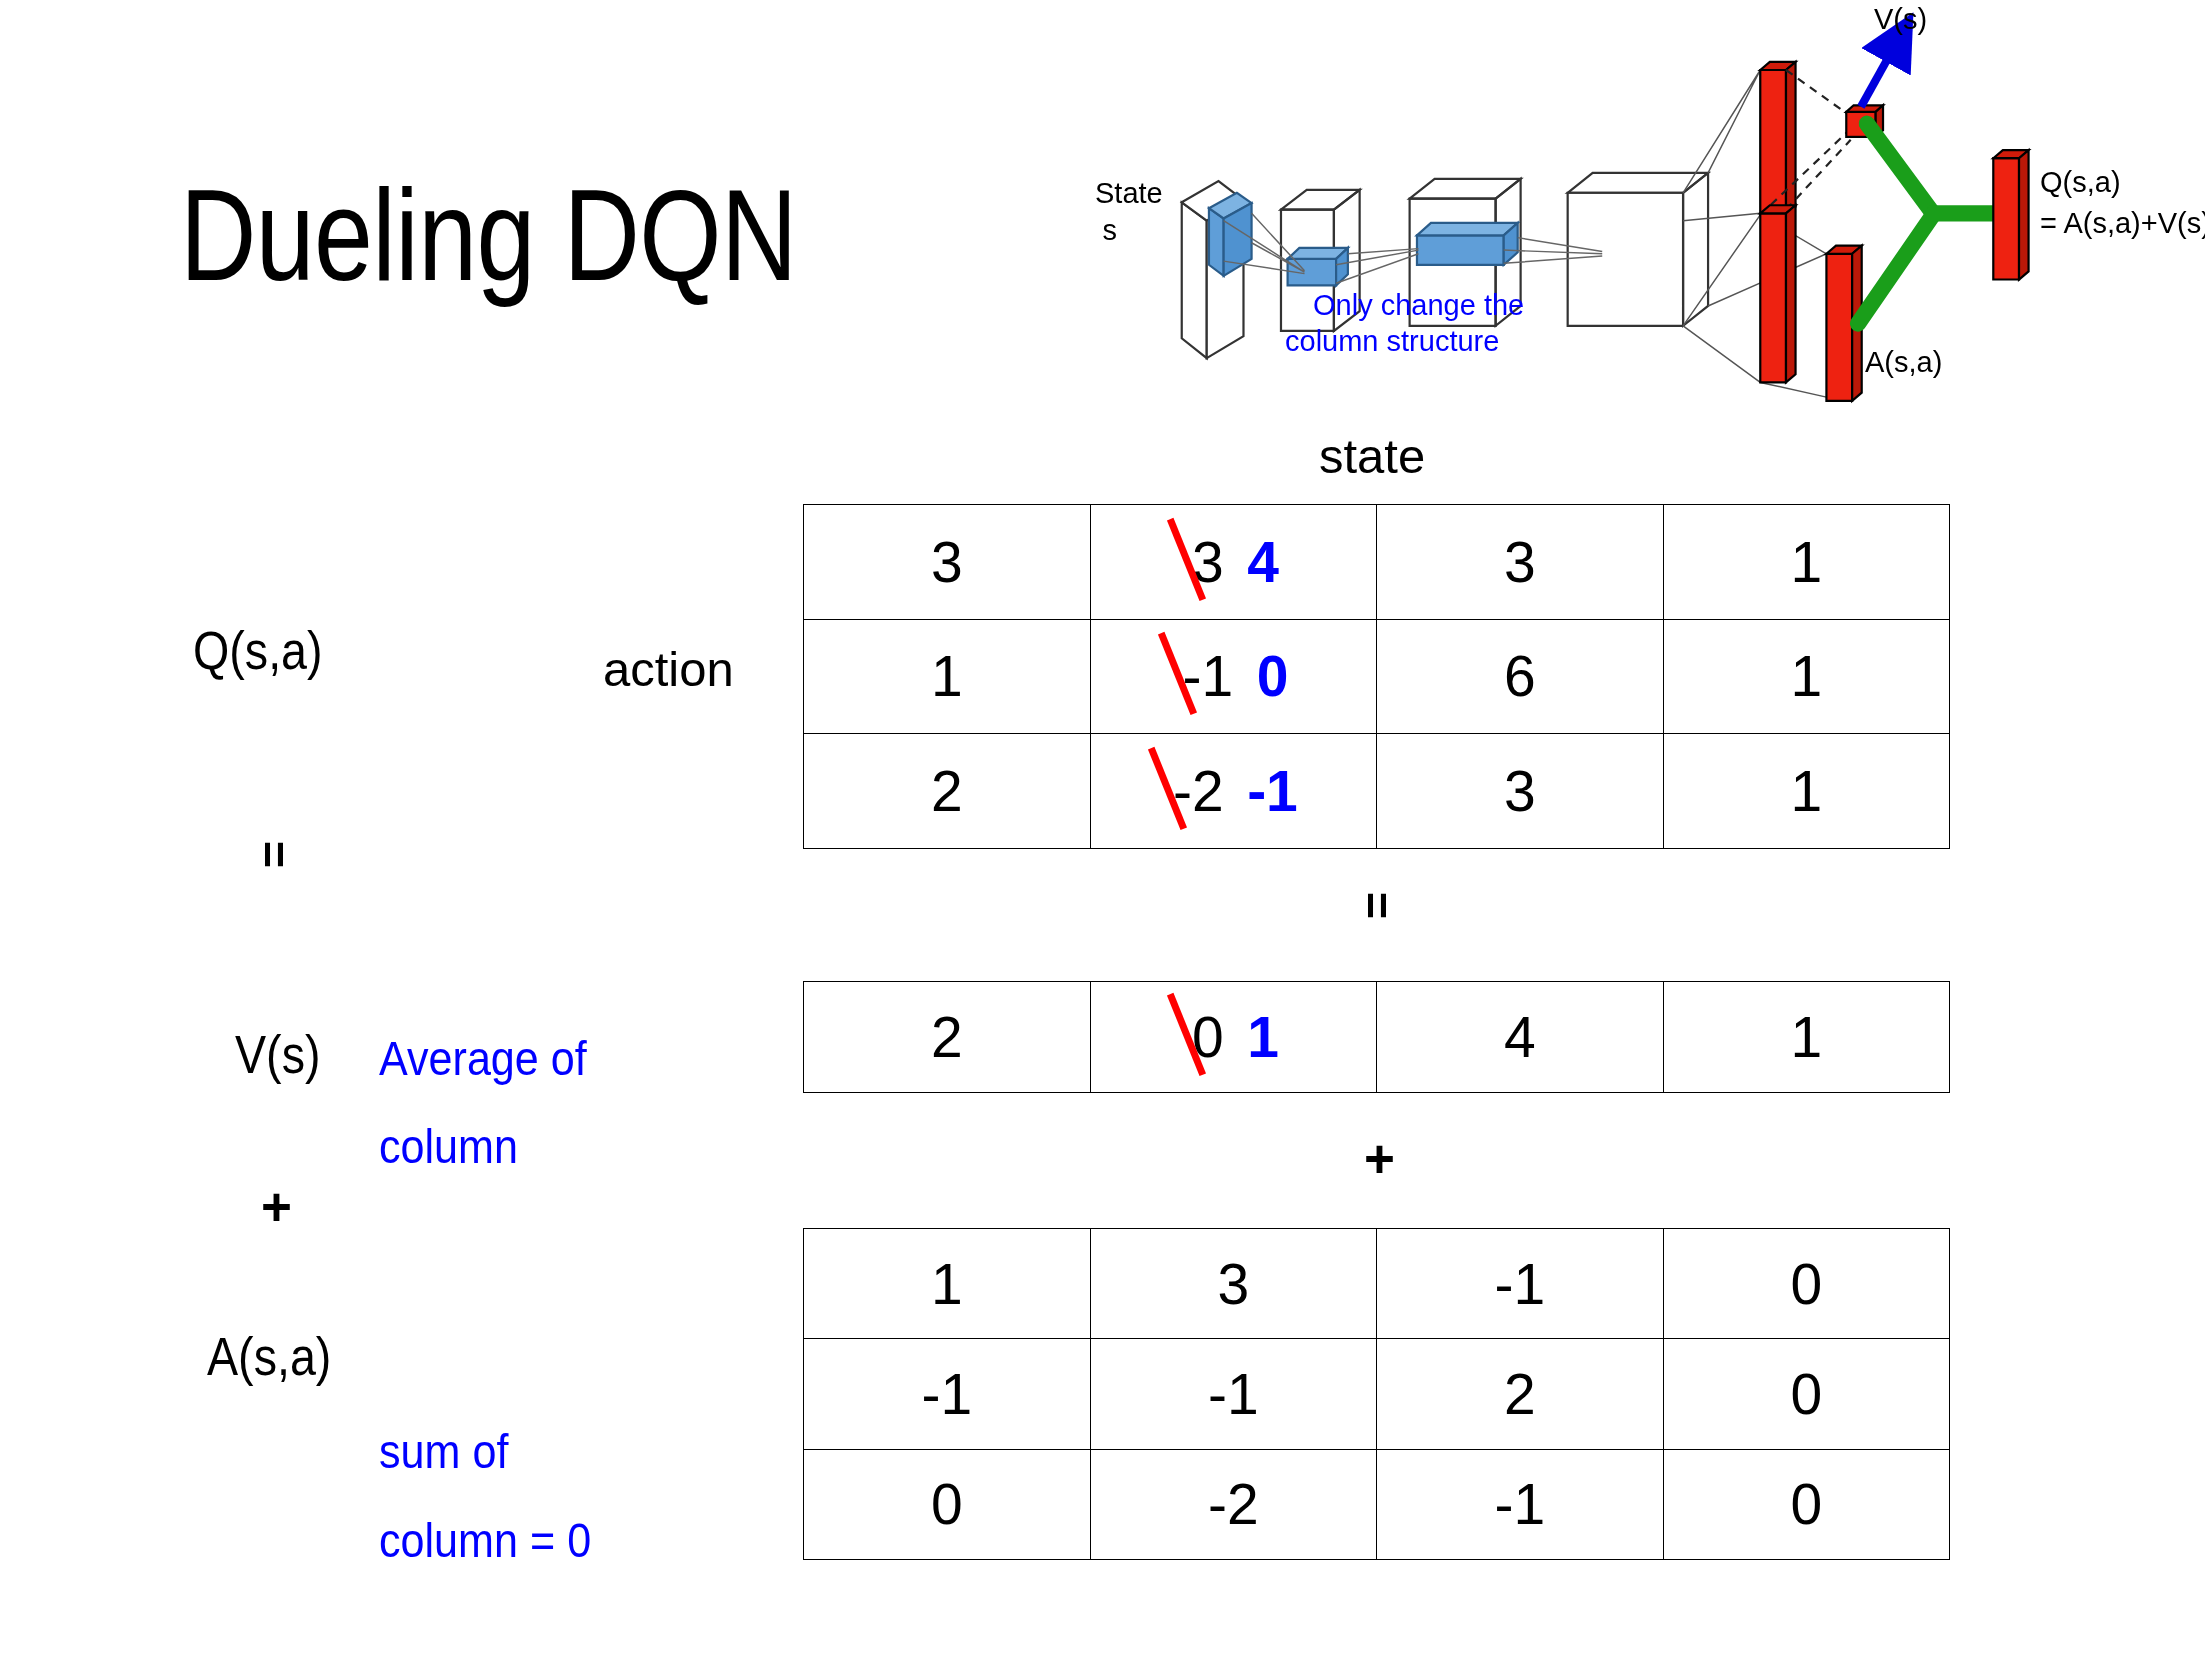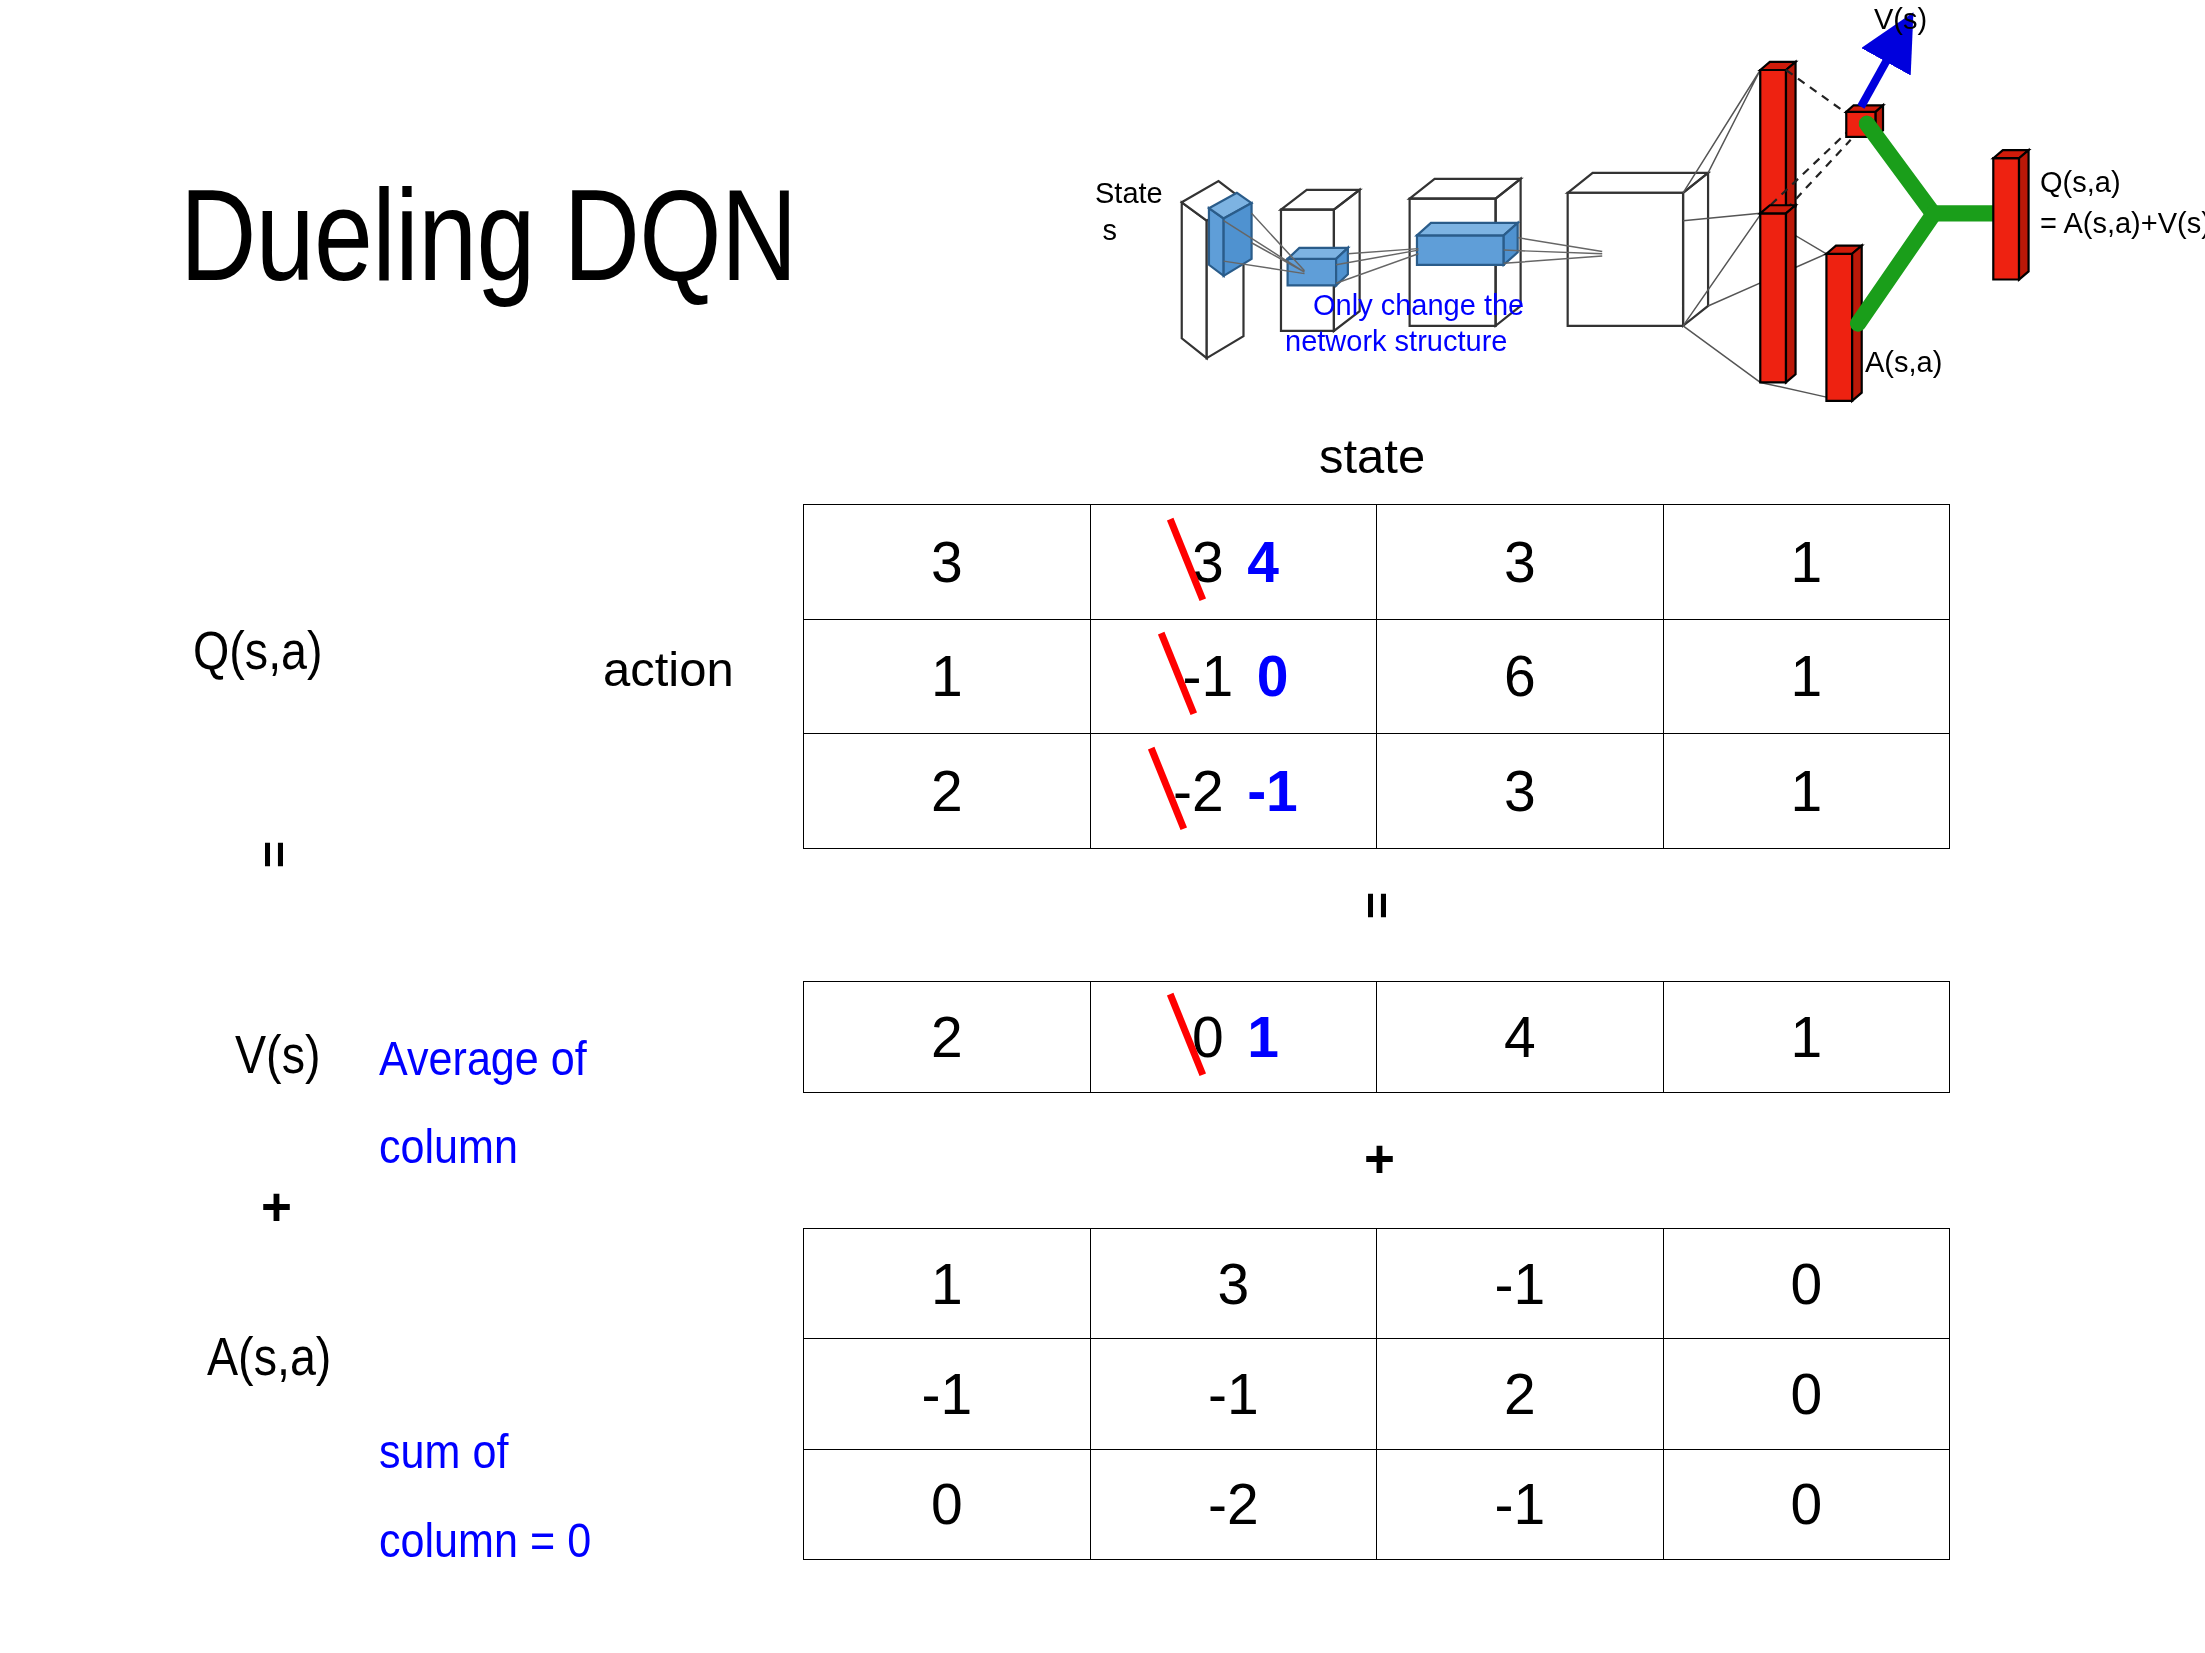--- a/index.html
+++ b/index.html
@@ -178,21 +178,21 @@
       <polygon points="1222,215 1222,380 1257,380 1257,215" fill="#ee2211"></polygon>
       <polygon points="1222,215 1235,204 1270,204 1257,215" fill="#d01b0a"></polygon>
       <polygon points="1257,215 1270,204 1270,369 1257,380" fill="#bb1808"></polygon>
     </g>
   </svg>
 
   
   <div class="net-text" style="left:0px;  top:176px;">State</div>
   <div class="net-text" style="left:7.4px; top:213px;">s</div>
   <div class="net-text blue" style="left:190px;top:287px;margin-left:28px;">Only change the</div>
-  <div class="net-text blue" style="left:190px;top:323px;">network structure</div>
+  <div class="net-text blue" style="left:190px;top:323px;">column structure</div>
   <div class="net-text" style="left:779px;top:1.5px;">V(s)</div>
   <div class="net-text" style="left:770px;top:345px;">A(s,a)</div>
   <div class="net-text" style="left:945px;top:165px;">Q(s,a)</div>
   <div class="net-text" style="left:945px;top:206px;">= A(s,a)+V(s)</div>
 </div>
 
 <div class="abs label-cond" style="left:193px;top:621px;">Q(s,a)</div>
 <div class="abs op-eq" style="left:261px;top:831px;">=</div>
 <div class="abs label-cond" style="left:235px;top:1025px;">V(s)</div>
 <div class="abs blue-note" style="left:379px;top:1029px;">Average of</div>

